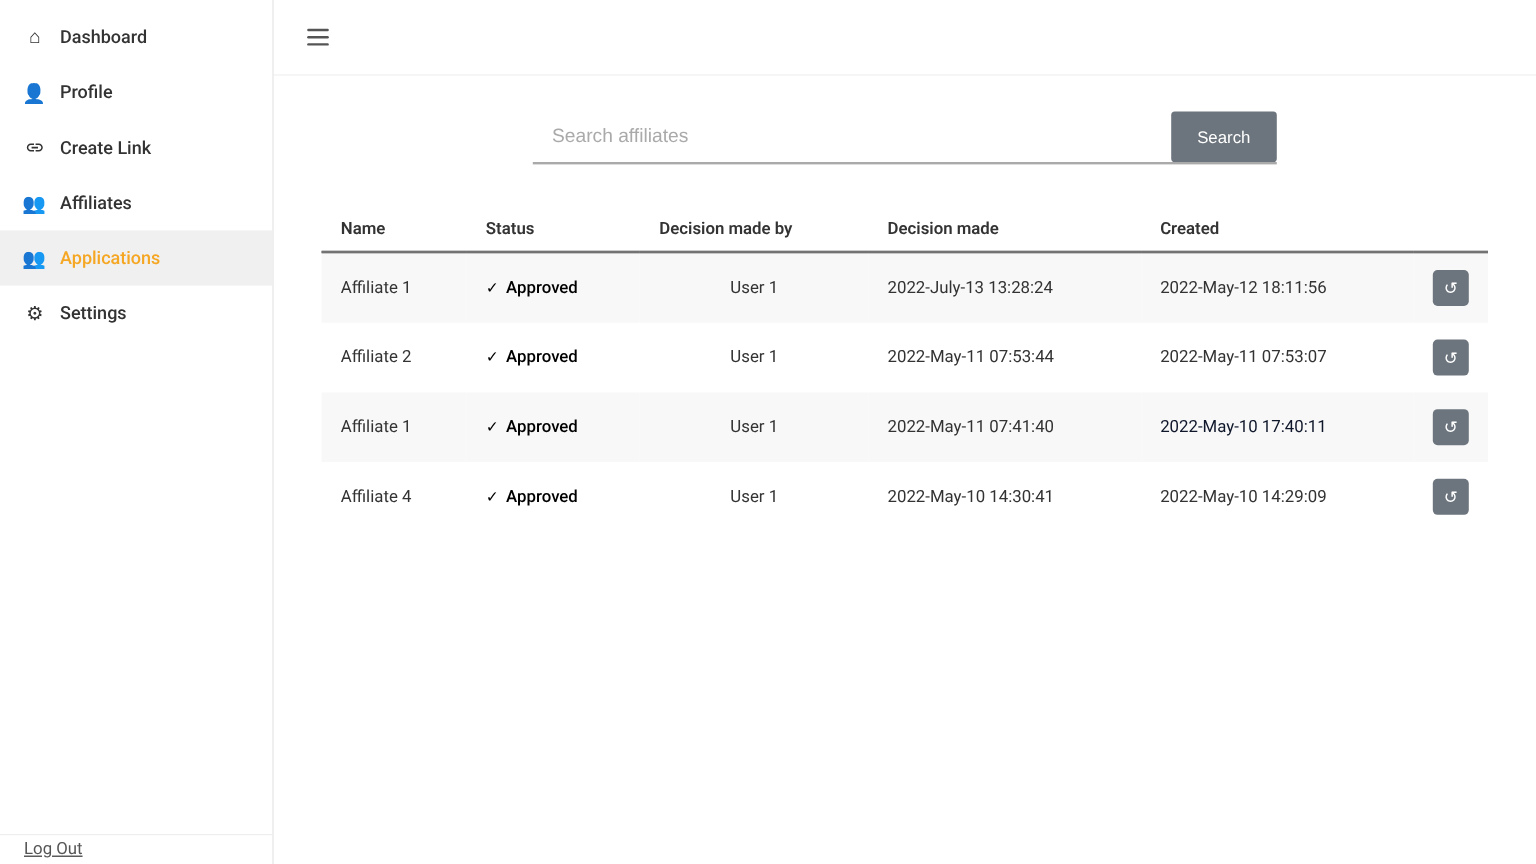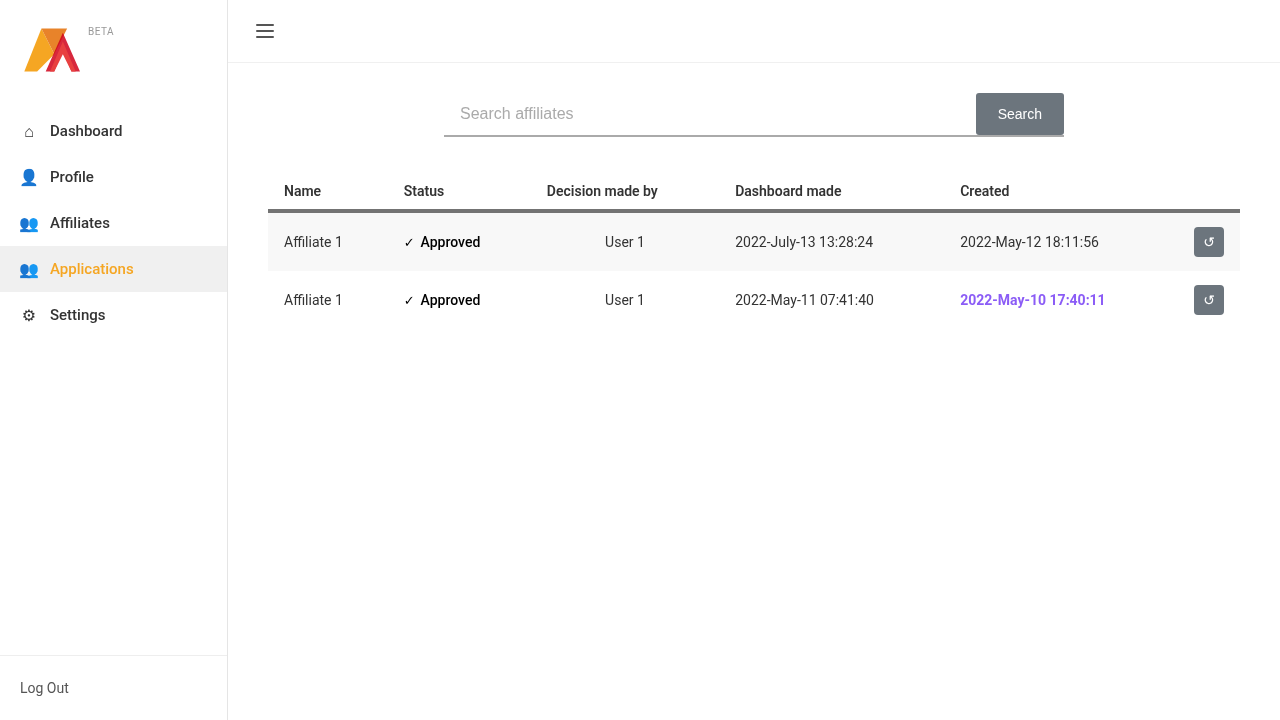--- a/index.html
+++ b/index.html
@@ -59,22 +59,23 @@
       display: flex;
       align-items: center;
       justify-content: center;
       font-size: 16px;
       flex-shrink: 0;
     }
     .nav-item.active .nav-icon {
       color: #f5a623;
     }
     .logout-area {
-      padding: 24px 20px;
+      padding: 4px 20px;
       border-top: 1px solid #eee;
+      text-decoration: underline;
     }
     .logout-link {
       color: #555;
       font-size: 14px;
       cursor: pointer;
       text-decoration: none;
     }
 
     
     #main {
@@ -151,21 +152,21 @@
 
     
     .table-container {
       width: 100%;
     }
     table {
       width: 100%;
       border-collapse: collapse;
     }
     thead tr {
-      border-bottom: 4px solid #737373;
+      border-bottom: 2px solid #737373;
     }
     thead th {
       text-align: left;
       padding: 10px 16px;
       font-weight: 600;
       color: #333;
       font-size: 14px;
     }
     tbody tr:nth-child(odd) {
       background: #f8f8f8;
@@ -183,22 +184,21 @@
       display: flex;
       align-items: center;
       gap: 6px;
       font-weight: 500;
     }
     .status-approved::before {
       content: '✓';
       font-size: 13px;
     }
     .date-highlight {
-      color: #8b5cf6;
-      font-weight: bold;
+      color: #0f172a;
     }
     .action-btn {
       background: #6c757d;
       border: none;
       color: #fff;
       width: 30px;
       height: 30px;
       border-radius: 4px;
       cursor: pointer;
       display: flex;
@@ -208,40 +208,37 @@
     }
     .action-col {
       width: 50px;
       text-align: right;
     }
   </style>
 </head>
 <body>
 
 <div id="sidebar">
-  <div id="logo-area">
-    <svg class="logo-svg" viewBox="0 0 70 60" xmlns="http://www.w3.org/2000/svg">
-
-      <polygon points="5,55 25,5 40,35 20,55" fill="#f5a623"></polygon>
-      <polygon points="25,5 40,35 55,5" fill="#e8832a"></polygon>
-
-      <polygon points="30,55 50,10 70,55 60,55 50,30 40,55" fill="#d0021b" opacity="0.85"></polygon>
-      <polygon points="35,55 50,20 65,55 60,55 50,35 40,55" fill="#e84040"></polygon>
-    </svg>
-    <span class="beta-badge">BETA</span>
-  </div>
 
   <nav>
     <div class="nav-item">
       <span class="nav-icon">⌂</span>
       <span>Dashboard</span>
     </div>
     <div class="nav-item">
       <span class="nav-icon">👤</span>
       <span>Profile</span>
+    </div>
+    <div class="nav-item">
+      <span class="nav-icon">
+        <svg width="16" height="16" viewBox="0 0 24 24" fill="currentColor">
+            <path d="M3.9 12c0-1.71 1.39-3.1 3.1-3.1h4V7H7c-2.76 0-5 2.24-5 5s2.24 5 5 5h4v-1.9H7c-1.71 0-3.1-1.39-3.1-3.1zM8 13h8v-2H8v2zm9-6h-4v1.9h4c1.71 0 3.1 1.39 3.1 3.1s-1.39 3.1-3.1 3.1h-4V17h4c2.76 0 5-2.24 5-5s-2.24-5-5-5z"></path>
+          </svg>
+      </span>
+      <span>Create Link</span>
     </div>
     <div class="nav-item">
       <span class="nav-icon">👥</span>
       <span>Affiliates</span>
     </div>
     <div class="nav-item active">
       <span class="nav-icon">👥</span>
       <span>Applications</span>
     </div>
     <div class="nav-item">
@@ -273,47 +270,71 @@
       </div>
     </div>
 
     <div class="table-container">
       <table>
         <thead>
           <tr>
             <th>Name</th>
             <th>Status</th>
             <th>Decision made by</th>
-            <th>Dashboard made</th>
+            <th>Decision made</th>
             <th>Created</th>
             <th></th>
           </tr>
         </thead>
         <tbody id="table-body">
         <tr>
       <td>Affiliate 1</td>
       <td>
                 <span class="status-approved">Approved</span>
               </td>
       <td style="text-align:center;">User 1</td>
       <td>2022-July-13 13:28:24</td>
       <td class="">2022-May-12 18:11:56</td>
       <td class="action-col">
         <button class="action-btn" title="Reset">↺</button>
       </td>
     </tr>
             <tr>
+      <td>Affiliate 2</td>
+      <td>
+                <span class="status-approved">Approved</span>
+              </td>
+      <td style="text-align:center;">User 1</td>
+      <td>2022-May-11 07:53:44</td>
+      <td class="">2022-May-11 07:53:07</td>
+      <td class="action-col">
+        <button class="action-btn" title="Reset">↺</button>
+      </td>
+    </tr>
+            <tr>
       <td>Affiliate 1</td>
       <td>
                 <span class="status-approved">Approved</span>
               </td>
       <td style="text-align:center;">User 1</td>
       <td>2022-May-11 07:41:40</td>
       <td class="date-highlight">2022-May-10 17:40:11</td>
       <td class="action-col">
         <button class="action-btn" title="Reset">↺</button>
       </td>
     </tr>
+            <tr>
+      <td>Affiliate 4</td>
+      <td>
+                <span class="status-approved">Approved</span>
+              </td>
+      <td style="text-align:center;">User 1</td>
+      <td>2022-May-10 14:30:41</td>
+      <td class="">2022-May-10 14:29:09</td>
+      <td class="action-col">
+        <button class="action-btn" title="Reset">↺</button>
+      </td>
+    </tr>
           </tbody>
       </table>
     </div>
   </div>
 </div>
 
 </body></html>

